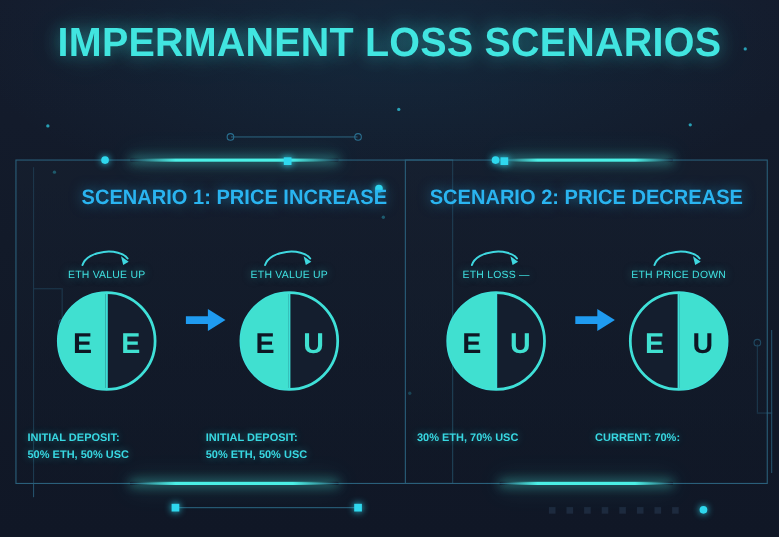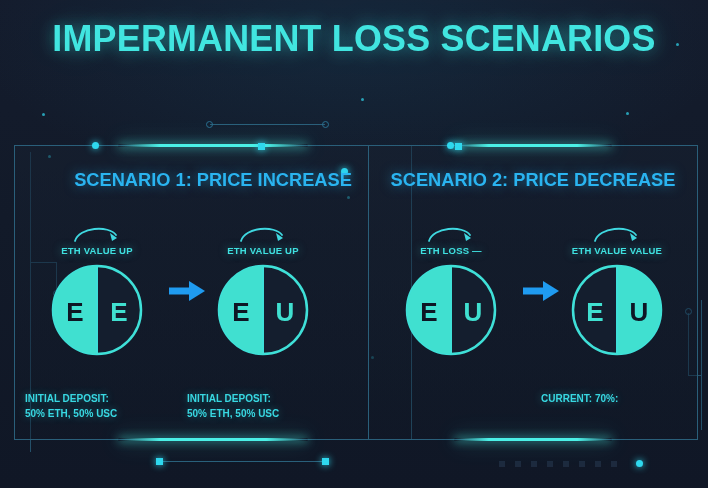--- a/index.html
+++ b/index.html
@@ -72,21 +72,21 @@
   .col {
     position:absolute; top:0; width:120px; text-align:center;
   }
   .col.a { left:22px; }
   .col.b { left:188px; }
 
   
   .curve { display:block; margin:0 auto; }
   .vlabel {
     margin-top:1px;
-    font-size:9.5px; font-weight:bold; letter-spacing:0.2px;
+    font-size:9.5px; font-weight:normal; letter-spacing:0.2px;
     color:#3fe0e0;
     text-shadow:0 0 8px rgba(63,224,224,0.5);
     white-space:nowrap;
   }
 
   
   .token { margin:6px auto 0; display:block; }
 
   
   .mid-arrow {
@@ -281,38 +281,39 @@
           <path d="M2 14 L26 14" stroke="#1f9bf0" stroke-width="7" stroke-linecap="butt"></path>
           <path d="M22 4 L38 14 L22 24 Z" fill="#1f9bf0"></path>
         </svg>
       </div>
 
       <div class="col b">
         <svg class="curve" width="56" height="20" viewBox="0 0 56 20">
           <path d="M6 17 C 10 3, 40 1, 47 11" fill="none" stroke="#3fd8e0" stroke-width="1.8" stroke-linecap="round"></path>
           <path d="M41 9 L48 14 L43 17 Z" fill="#3fd8e0"></path>
         </svg>
-        <div class="vlabel">ETH VALUE VALUE</div>
+        <div class="vlabel">ETH PRICE DOWN</div>
         <svg class="token" width="96" height="96" viewBox="0 0 96 96">
           <defs>
               <clipPath id="clipR2">
                 <rect x="49" y="0" width="47" height="96"></rect>
               </clipPath>
             </defs>
           <circle cx="48" cy="48" r="44" fill="#141e2e" stroke="#3fe0d8" stroke-width="2.5"></circle>
           <circle cx="48" cy="48" r="44" fill="#40e0d0" clip-path="url(#clipR2)"></circle>
           <line x1="48" y1="4" x2="48" y2="92" stroke="#3fe0d8" stroke-width="2"></line>
           <text x="26" y="59" font-family="Liberation Sans, sans-serif" font-size="26" font-weight="bold" fill="#40e0d0" text-anchor="middle">E</text>
           <text x="70" y="59" font-family="Liberation Sans, sans-serif" font-size="26" font-weight="bold" fill="#0e1624" text-anchor="middle">U</text>
         </svg>
       </div>
     </div>
 
     <div class="caption">
       <div class="cap-col a">
+        <div>30% ETH, 70% USC</div>
       </div>
       <div class="cap-col b">
         <div>CURRENT: 70%:</div>
       </div>
     </div>
   </div>
 
 </div>
 
 </body></html>

